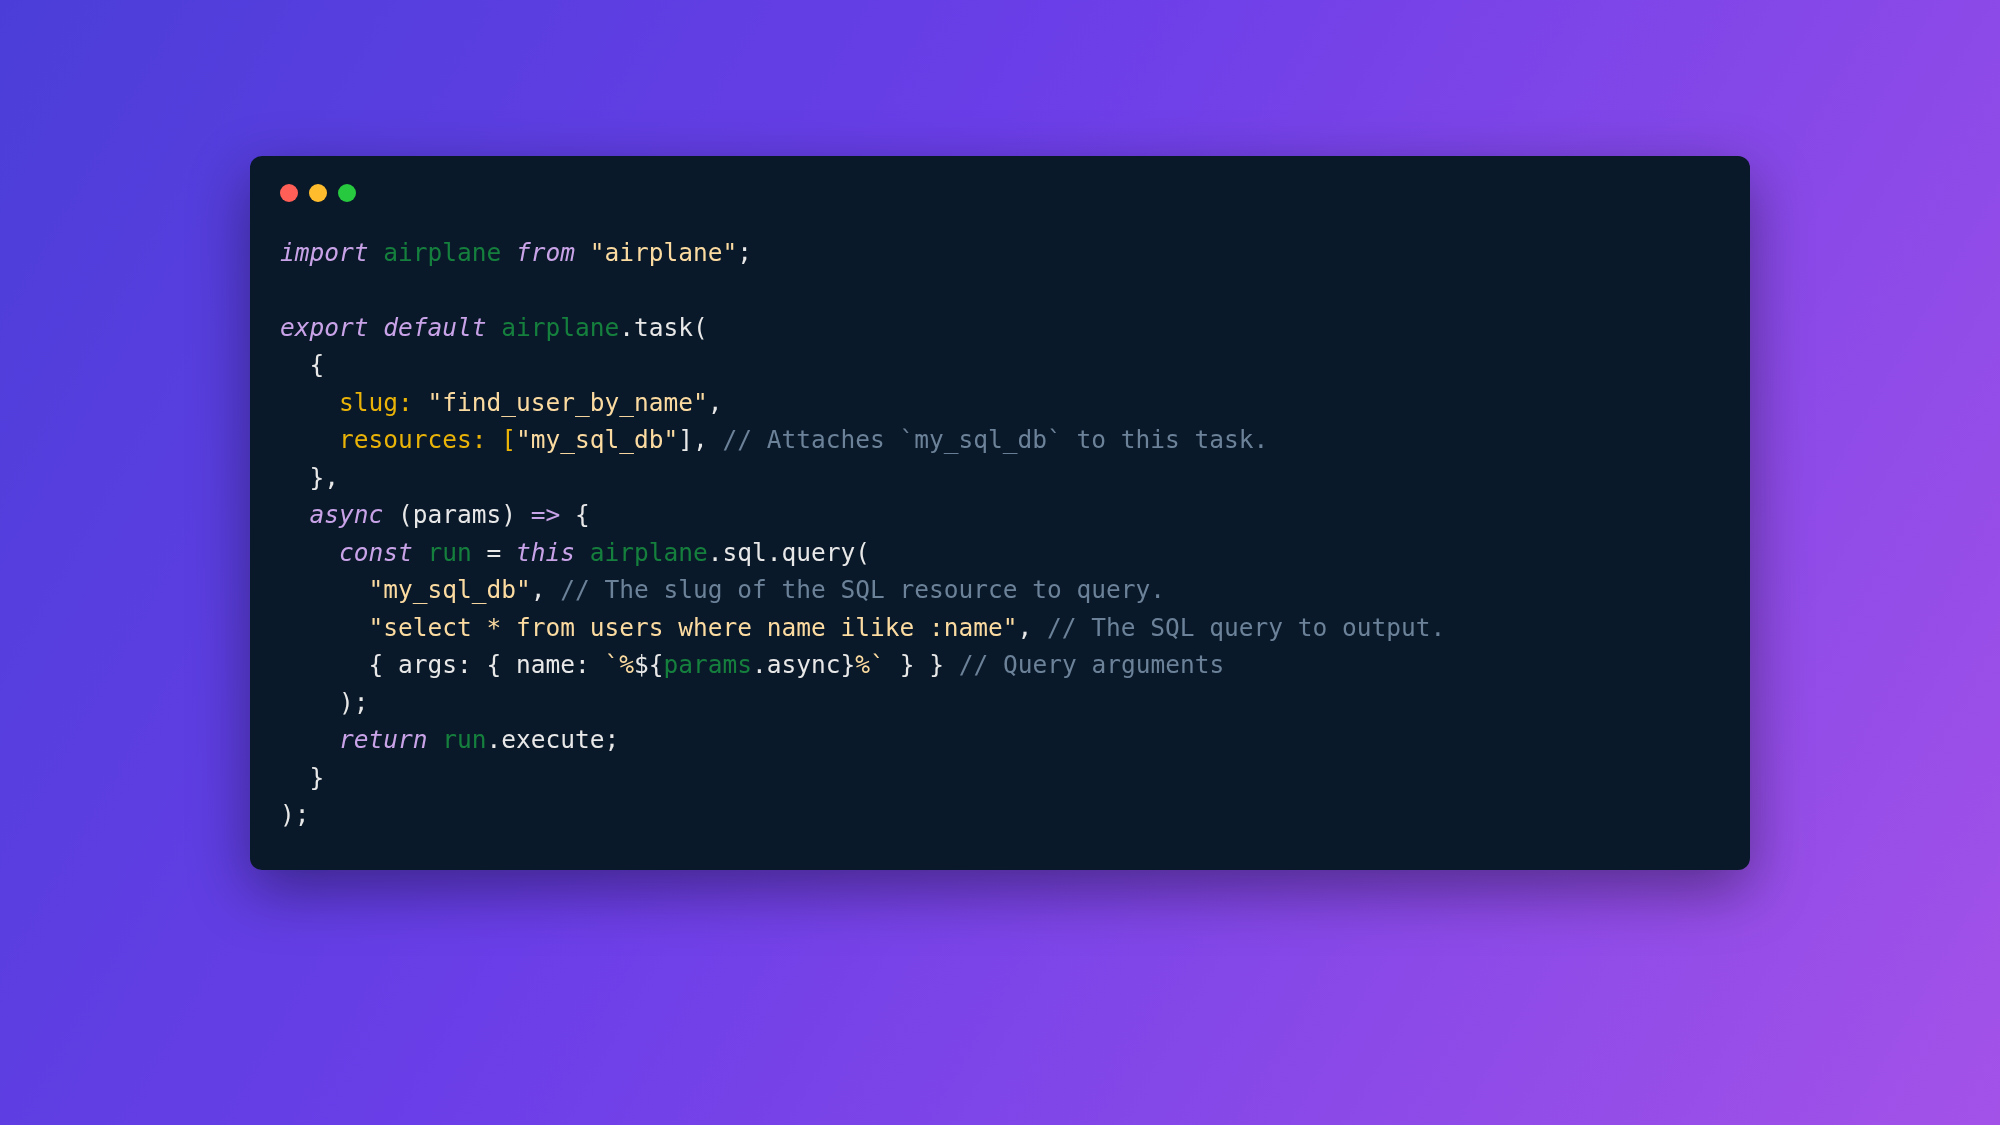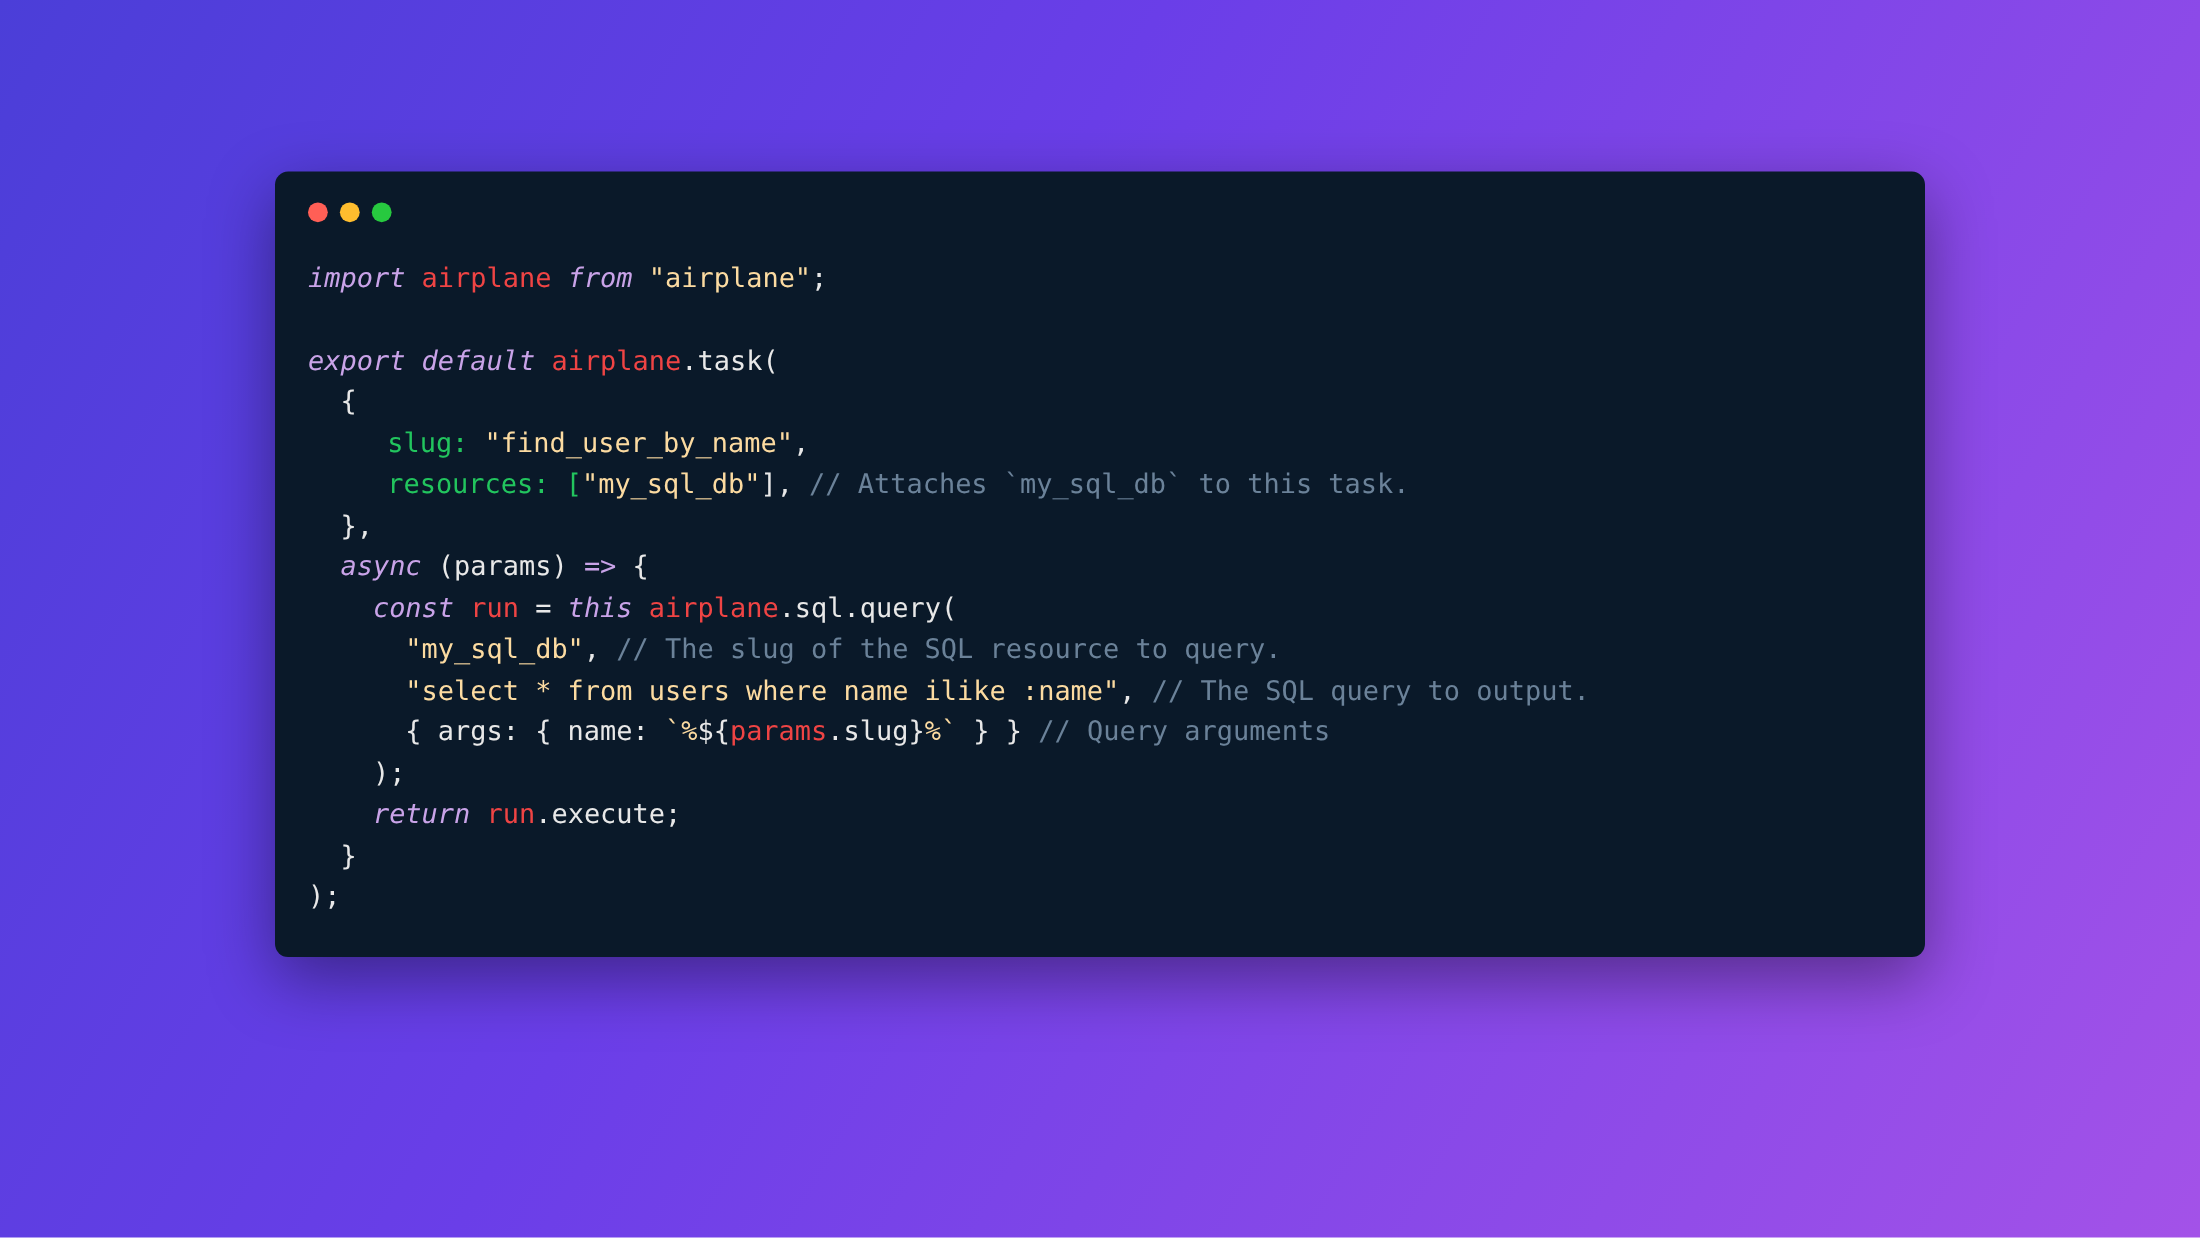--- a/index.html
+++ b/index.html
@@ -46,25 +46,25 @@
     
     .code {
       font-family: "SF Mono", "Monaco", "Menlo", "Consolas", monospace;
       font-size: 24.5px;
       line-height: 37.5px;
       color: #e8e8e8;
       white-space: pre;
     }
     
     .kw { color: #c9a3e8; font-style: italic; text-align: center; }
-    .ident { color: #ef4444; text-align: center; }
+    .ident { color: #15803d; text-align: center; }
     .str { color: #fcdba1; }
     .comment { color: #6b8299; }
     .plain { color: #e8e8e8; }
-    .prop { color: #22c55e; margin-left: 13px; }
+    .prop { color: #eab308; }
     .arrow { color: #c9a3e8; }
   </style>
 </head>
 <body>
 
 <div class="window">
   <div class="titlebar">
     <div class="dot dot-red"></div>
     <div class="dot dot-yellow"></div>
     <div class="dot dot-green"></div>
@@ -74,18 +74,18 @@
 
 <span class="kw">export</span><span class="plain"> </span><span class="kw">default</span><span class="plain"> </span><span class="ident">airplane</span><span class="plain">.task(</span>
 <span class="plain">  </span><span class="plain">{</span>
 <span class="plain">    </span><span class="prop">slug: </span><span class="str">"find_user_by_name"</span><span class="plain">,</span>
 <span class="plain">    </span><span class="prop">resources: [</span><span class="str">"my_sql_db"</span><span class="plain">], </span><span class="comment">// Attaches `my_sql_db` to this task.</span>
 <span class="plain">  </span><span class="plain">},</span>
 <span class="plain">  </span><span class="kw">async</span><span class="plain"> (params) </span><span class="arrow">=&gt;</span><span class="plain"> {</span>
 <span class="plain">    </span><span class="kw">const</span><span class="ident"> run </span><span class="plain">= </span><span class="kw">this</span><span class="ident"> airplane</span><span class="plain">.sql.query(</span>
 <span class="plain">      </span><span class="str">"my_sql_db"</span><span class="plain">, </span><span class="comment">// The slug of the SQL resource to query.</span>
 <span class="plain">      </span><span class="str">"select * from users where name ilike :name"</span><span class="plain">, </span><span class="comment">// The SQL query to output.</span>
-<span class="plain">      </span><span class="plain">{ args: { name: </span><span class="str">`%</span><span class="plain">${</span><span class="ident">params</span><span class="plain">.slug</span><span class="plain">}</span><span class="str">%`</span><span class="plain"> } } </span><span class="comment">// Query arguments</span>
+<span class="plain">      </span><span class="plain">{ args: { name: </span><span class="str">`%</span><span class="plain">${</span><span class="ident">params</span><span class="plain">.async</span><span class="plain">}</span><span class="str">%`</span><span class="plain"> } } </span><span class="comment">// Query arguments</span>
 <span class="plain">    </span><span class="plain">);</span>
 <span class="plain">    </span><span class="kw">return</span><span class="ident"> run</span><span class="plain">.execute;</span>
 <span class="plain">  </span><span class="plain">}</span>
 <span class="plain">);</span></div>
 </div>
 
 </body></html>

